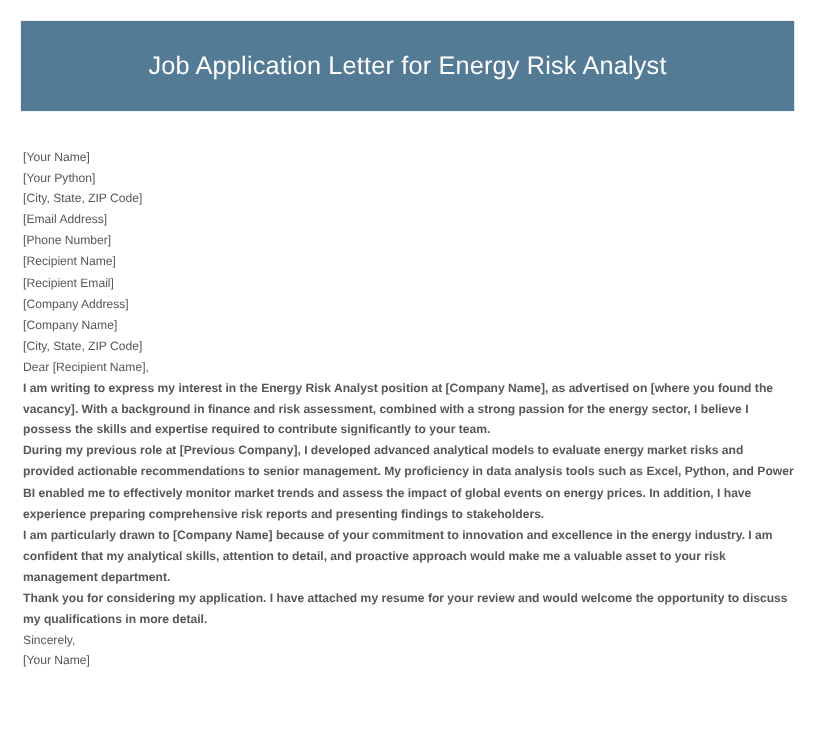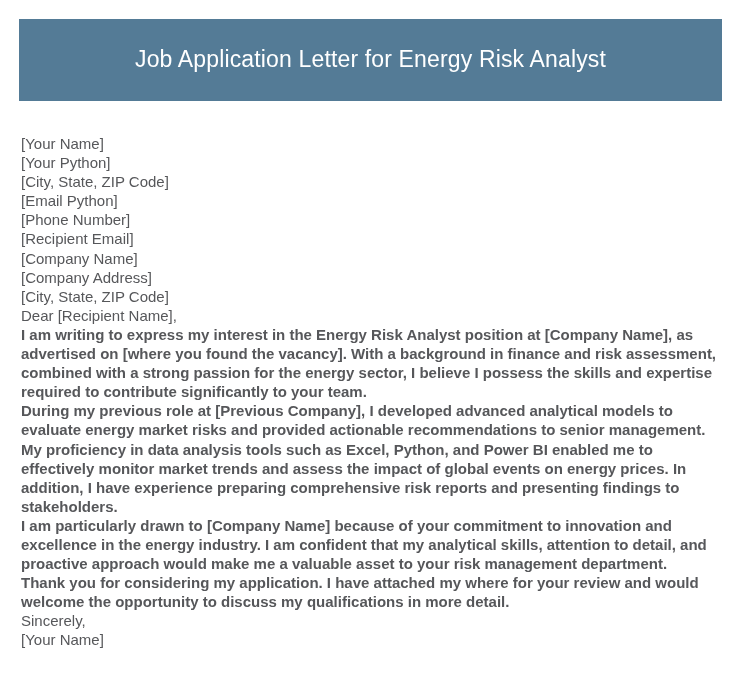--- a/index.html
+++ b/index.html
@@ -49,21 +49,21 @@
   }
 
   
   .letter-body {
     position: absolute;
     left: 21px;
     top: 134px;
     width: 702px;
     color: #56575a;
     font-family: "Liberation Sans", sans-serif;
-    font-size: 15px;
+    font-size: 11px;
     line-height: 19.1px;
     text-align: left;
   }
 
   .letter-line {
     display: block;
     white-space: pre-wrap;
   }
 
   .letter-para {
@@ -81,32 +81,33 @@
 
   <div class="letter-header">
     <div class="letter-title">Job Application Letter for Energy Risk Analyst</div>
   </div>
 
   <div class="letter-body">
 
     <span class="letter-line">[Your Name]</span>
     <span class="letter-line">[Your Python]</span>
     <span class="letter-line">[City, State, ZIP Code]</span>
-    <span class="letter-line">[Email Python]</span>
+    <span class="letter-line">[Email Address]</span>
     <span class="letter-line">[Phone Number]</span>
 
+    <span class="letter-line">[Recipient Name]</span>
     <span class="letter-line">[Recipient Email]</span>
+    <span class="letter-line">[Company Address]</span>
     <span class="letter-line">[Company Name]</span>
-    <span class="letter-line">[Company Address]</span>
     <span class="letter-line">[City, State, ZIP Code]</span>
 
     <span class="letter-line">Dear [Recipient Name],</span>
 
     <p class="letter-para">I am writing to express my interest in the Energy Risk Analyst position at [Company Name], as advertised on [where you found the vacancy]. With a background in finance and risk assessment, combined with a strong passion for the energy sector, I believe I possess the skills and expertise required to contribute significantly to your team.</p>
     <p class="letter-para">During my previous role at [Previous Company], I developed advanced analytical models to evaluate energy market risks and provided actionable recommendations to senior management. My proficiency in data analysis tools such as Excel, Python, and Power BI enabled me to effectively monitor market trends and assess the impact of global events on energy prices. In addition, I have experience preparing comprehensive risk reports and presenting findings to stakeholders.</p>
     <p class="letter-para">I am particularly drawn to [Company Name] because of your commitment to innovation and excellence in the energy industry. I am confident that my analytical skills, attention to detail, and proactive approach would make me a valuable asset to your risk management department.</p>
-    <p class="letter-para">Thank you for considering my application. I have attached my where for your review and would welcome the opportunity to discuss my qualifications in more detail.</p>
+    <p class="letter-para">Thank you for considering my application. I have attached my resume for your review and would welcome the opportunity to discuss my qualifications in more detail.</p>
 
     <span class="letter-line">Sincerely,</span>
     <span class="letter-line">[Your Name]</span>
 
   </div>
 </div>
 
 </body></html>

